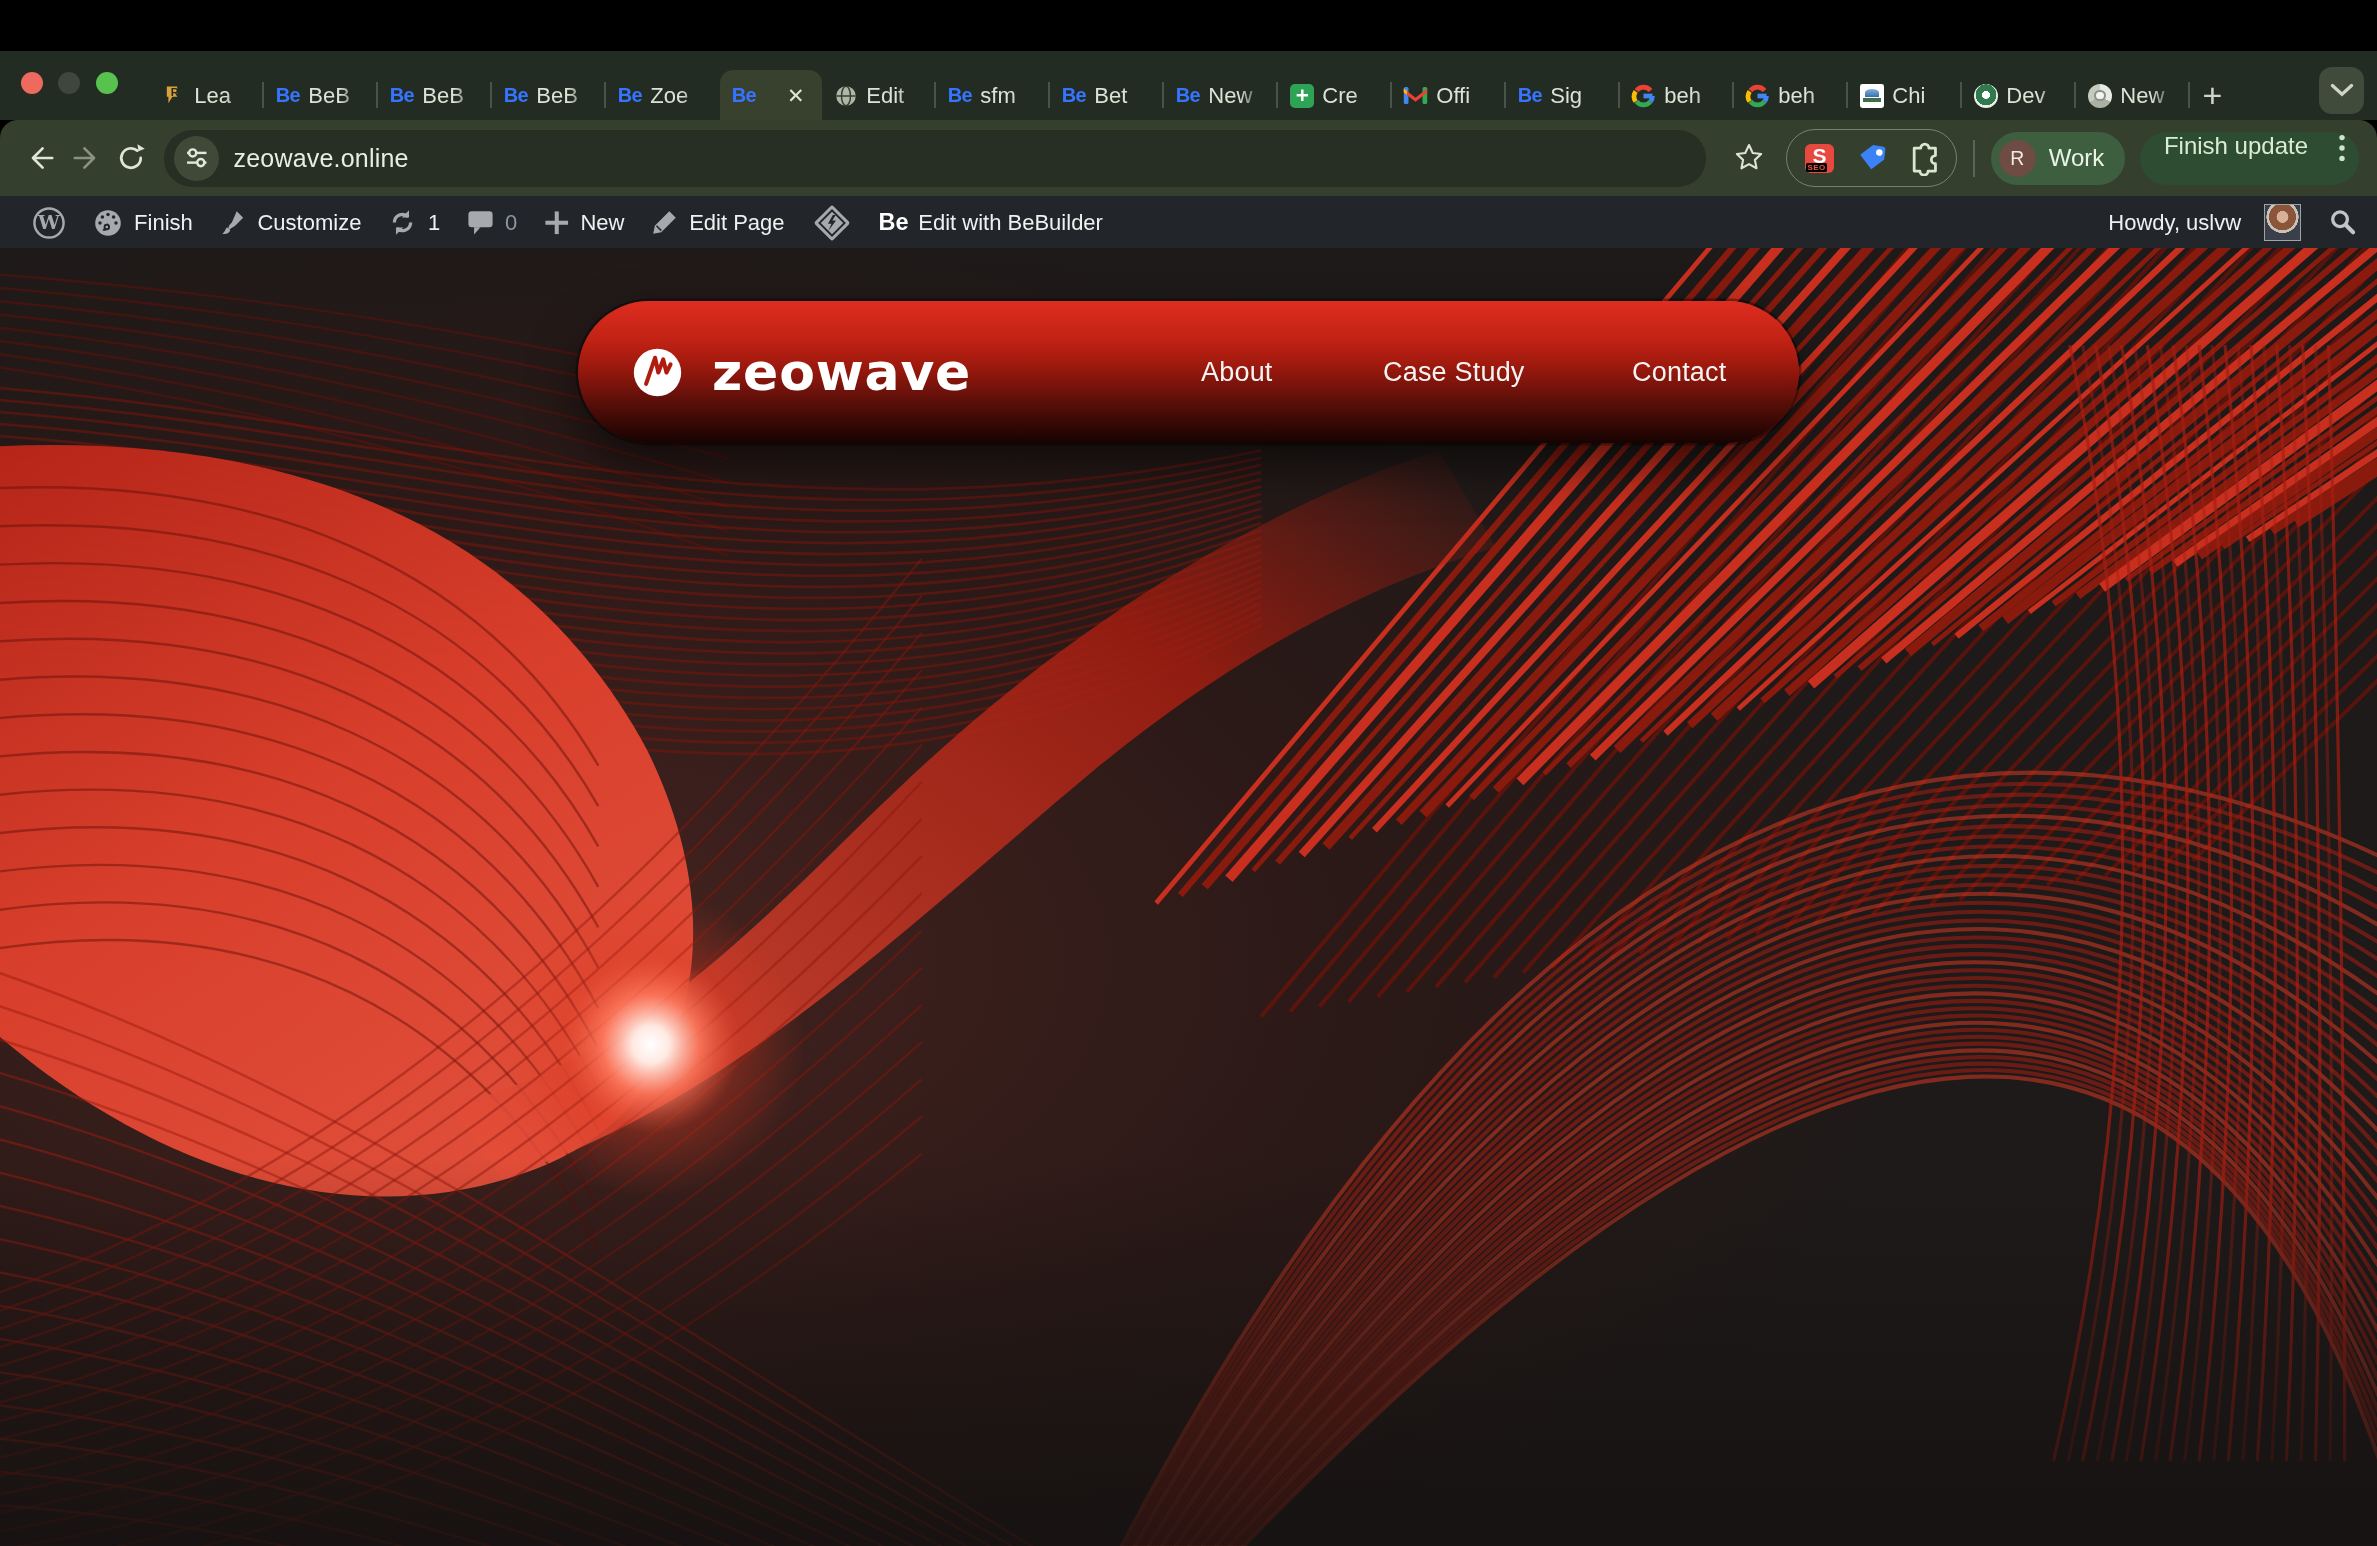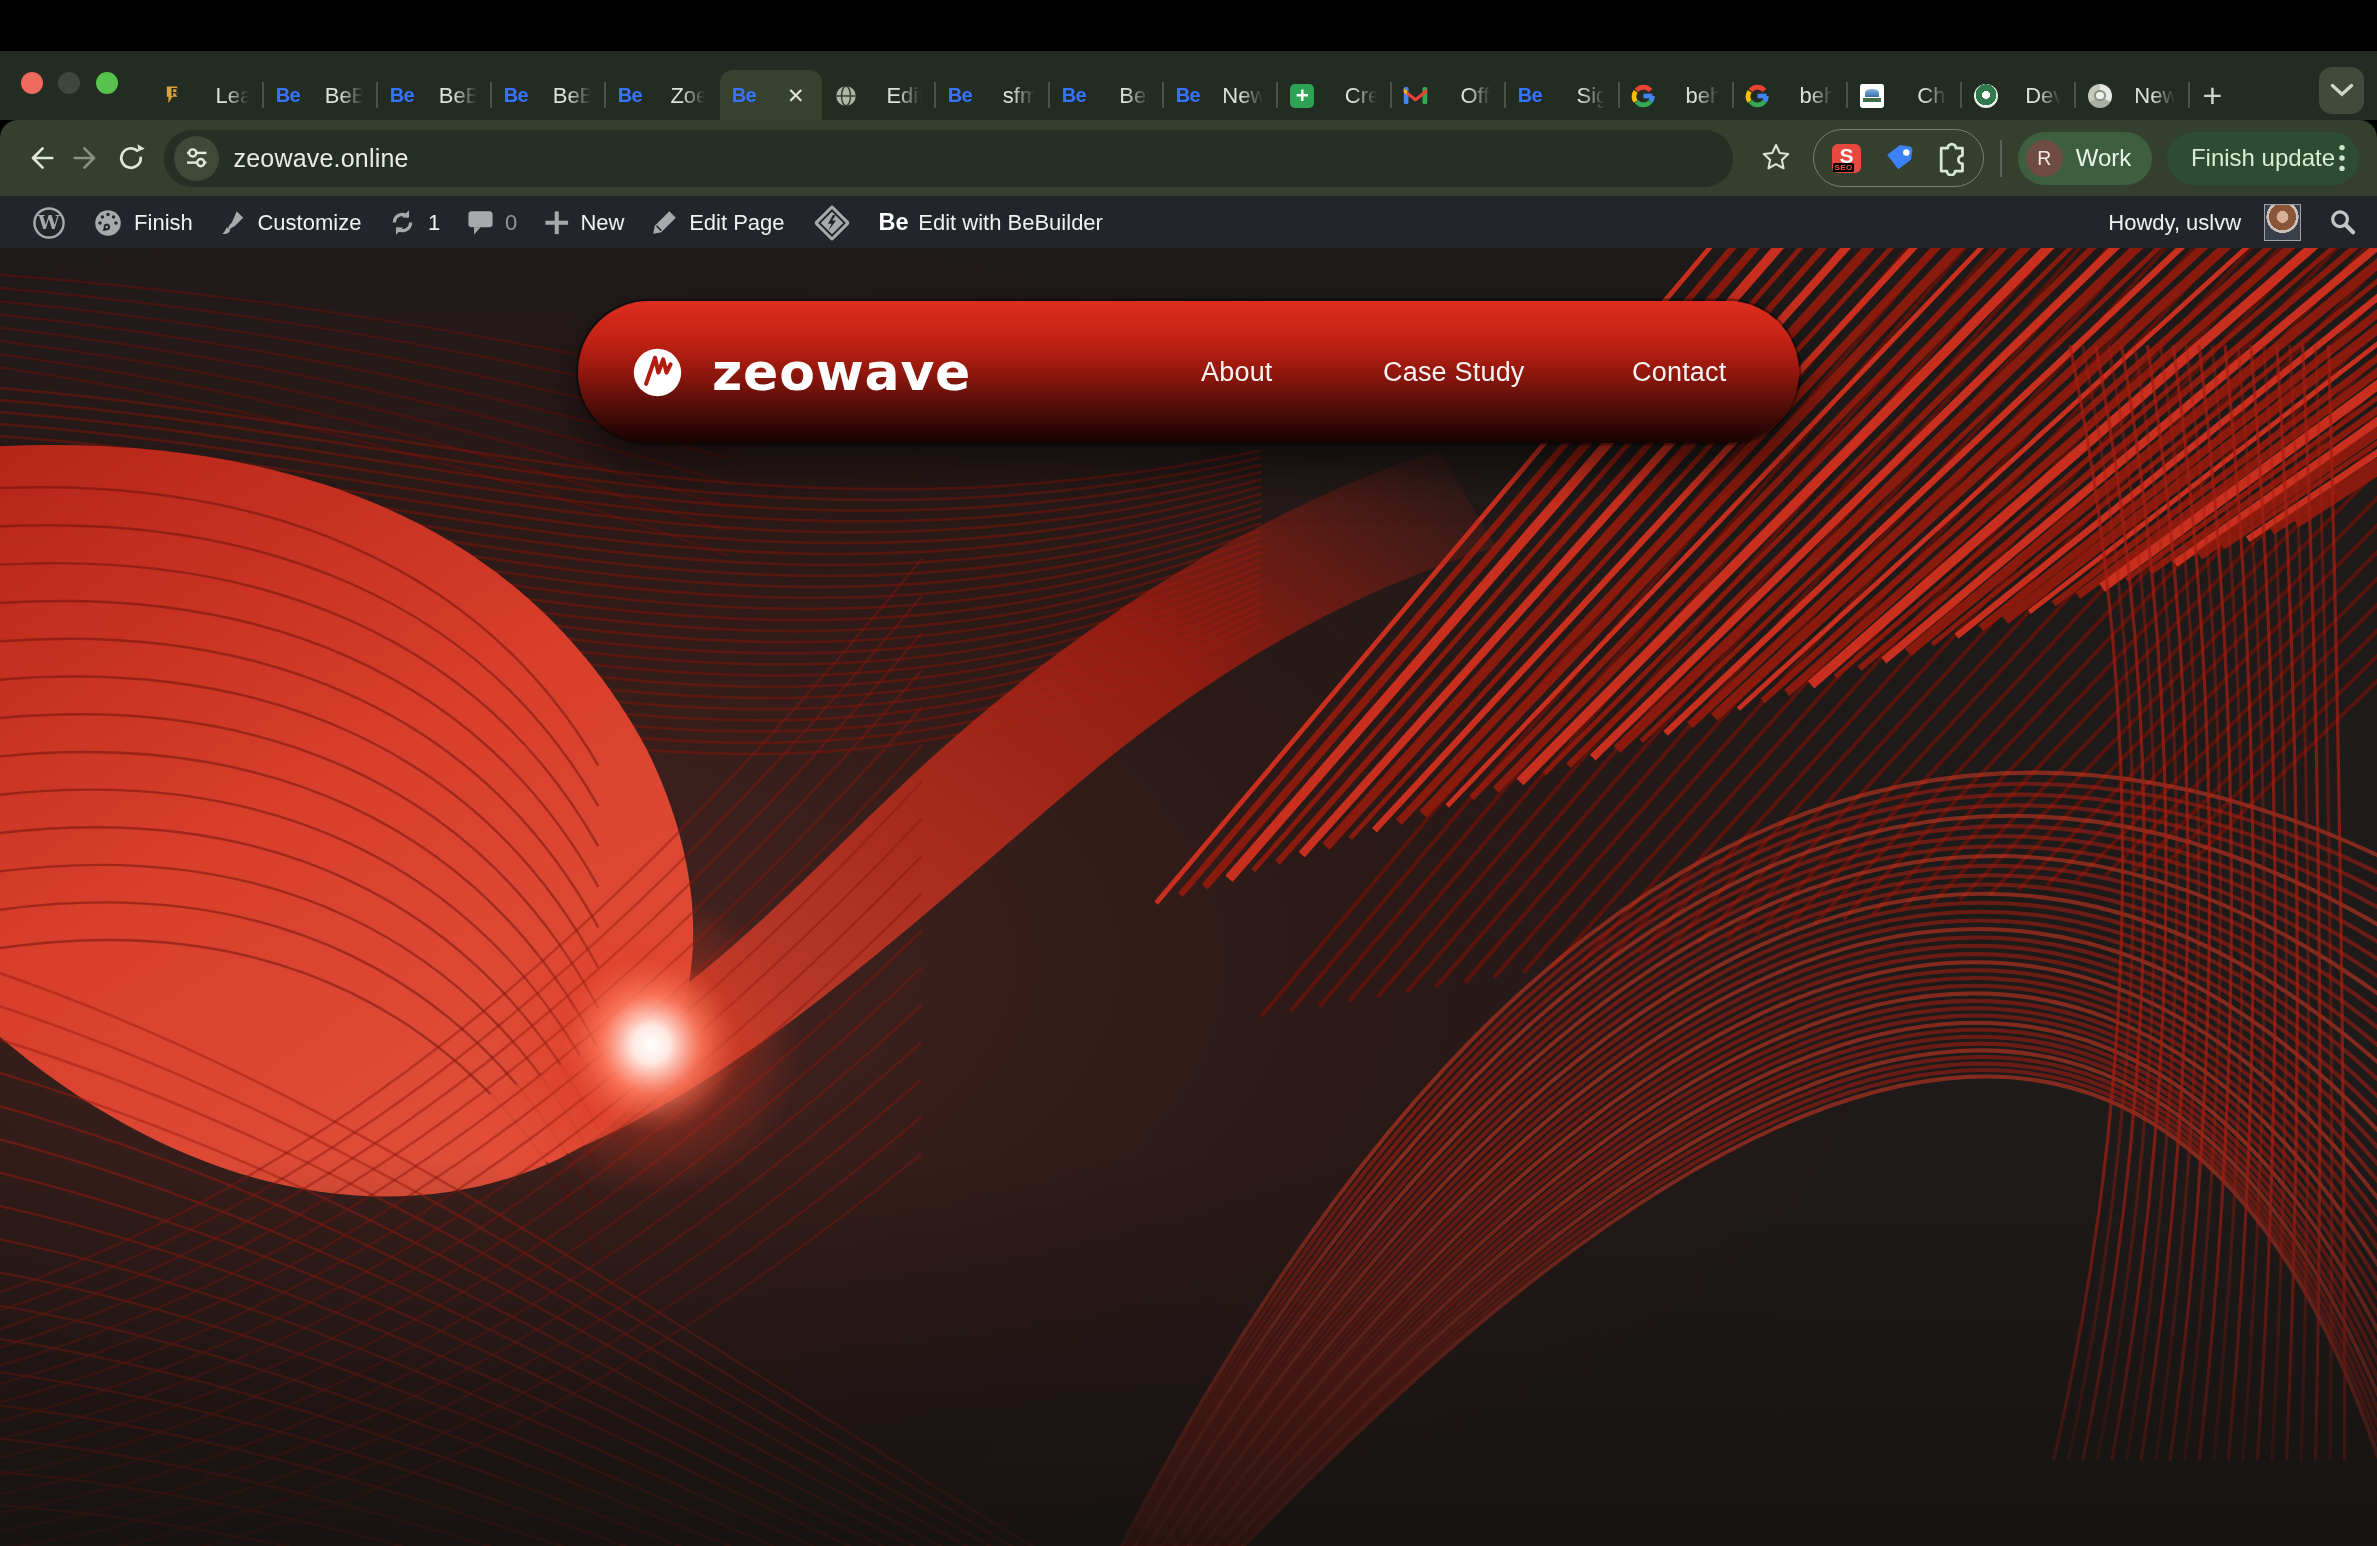--- a/index.html
+++ b/index.html
@@ -14,21 +14,21 @@
   .light.red{background:#ee6a5e;}
   .light.dim{background:#3f463c;}
   .light.grn{background:#58c24e;}
   .tabs{position:absolute;left:150px;top:0;height:69px;display:flex;align-items:flex-end;}
   .tab{width:114px;height:49px;display:flex;align-items:center;padding:0 6.5px 0 11.3px;
        box-sizing:border-box;position:relative;cursor:default;}
   .tab .sep{position:absolute;right:0;top:11.3px;height:26px;width:1.6px;background:#49534a;}
   .tab .fav{width:25px;height:25px;flex:none;display:flex;align-items:center;justify-content:center;}
   .tab .tlabel{margin-left:8px;font-size:22px;color:#dce2d5;white-space:nowrap;overflow:hidden;
        width:58px;-webkit-mask-image:linear-gradient(90deg,#000 55%,transparent 95%);
-       mask-image:linear-gradient(90deg,#000 55%,transparent 95%);text-align:right;}
+       mask-image:linear-gradient(90deg,#000 55%,transparent 95%);}
   .tab.active{width:102px;background:#38412e;border-radius:13px 13px 0 0;height:50px;}
   .tab.active .tlabel{width:19.4px;opacity:.5;}
   .tclose{margin-left:3.2px;font-size:21px;color:#dfe5d8;line-height:1;}
   .newtab{width:45px;height:49px;display:flex;align-items:center;justify-content:center;
           font-size:34px;color:#cfd6c8;font-weight:300;}
   .ovflbtn{position:absolute;right:13px;top:16px;width:45px;height:47px;border-radius:13px;
           background:#414b3b;display:flex;align-items:center;justify-content:center;}
   .ovflbtn svg{display:block;}
 
   
@@ -64,22 +64,22 @@
   .starbtn{width:44px;height:44px;display:flex;align-items:center;justify-content:center;flex:none;margin-right:14.6px;}
   .extcapsule{height:58px;border:1.6px solid #76816f;border-radius:29px;display:flex;align-items:center;
           padding:0 14.6px;gap:16px;flex:none;box-sizing:border-box;}
   .extic{width:36px;height:36px;display:flex;align-items:center;justify-content:center;}
   .tooldiv{width:1.6px;height:37px;background:#5a645a;margin:0 16px;flex:none;}
   .workpill{height:53px;border-radius:27px;background:#3d5f40;display:flex;align-items:center;
           padding:0 21px 0 8px;gap:13px;flex:none;}
   .workav{width:37px;height:37px;border-radius:50%;background:#6e4b43;color:#f2e7e3;font-size:19.4px;
           display:flex;align-items:center;justify-content:center;font-weight:500;}
   .worklabel{font-size:24px;color:#eaf4e6;}
-  .finishpill{height:53px;border-radius:27px;background:#2e4c31;display:flex;align-items:center;
-          padding:0 13px 0 24px;gap:3px;margin-left:14.6px;flex:none;}
+  .finishpill{height:53px;border-radius:27px;background:#2e4c31;display:flex;
+          padding:0 13px 0 24px;gap:30px;margin-left:14.6px;flex:none;}
   .finishlabel{font-size:24px;color:#d9edd4;}
 
   
   .adminbar{position:absolute;left:0;top:196px;width:2377px;height:53px;background:#22262b;
           display:flex;align-items:center;padding:0 19.4px;box-sizing:border-box;}
   .abitem{display:flex;align-items:center;gap:9.7px;padding:0 13px;height:53px;cursor:pointer;}
   .abitem .ablabel{font-size:22px;color:#f0f0f1;white-space:nowrap;}
   .ablabel.dim{color:#8f969c;}
   .abbe{font-weight:700;font-size:23.5px;color:#fff;}
   .abspacer{flex:1;}

